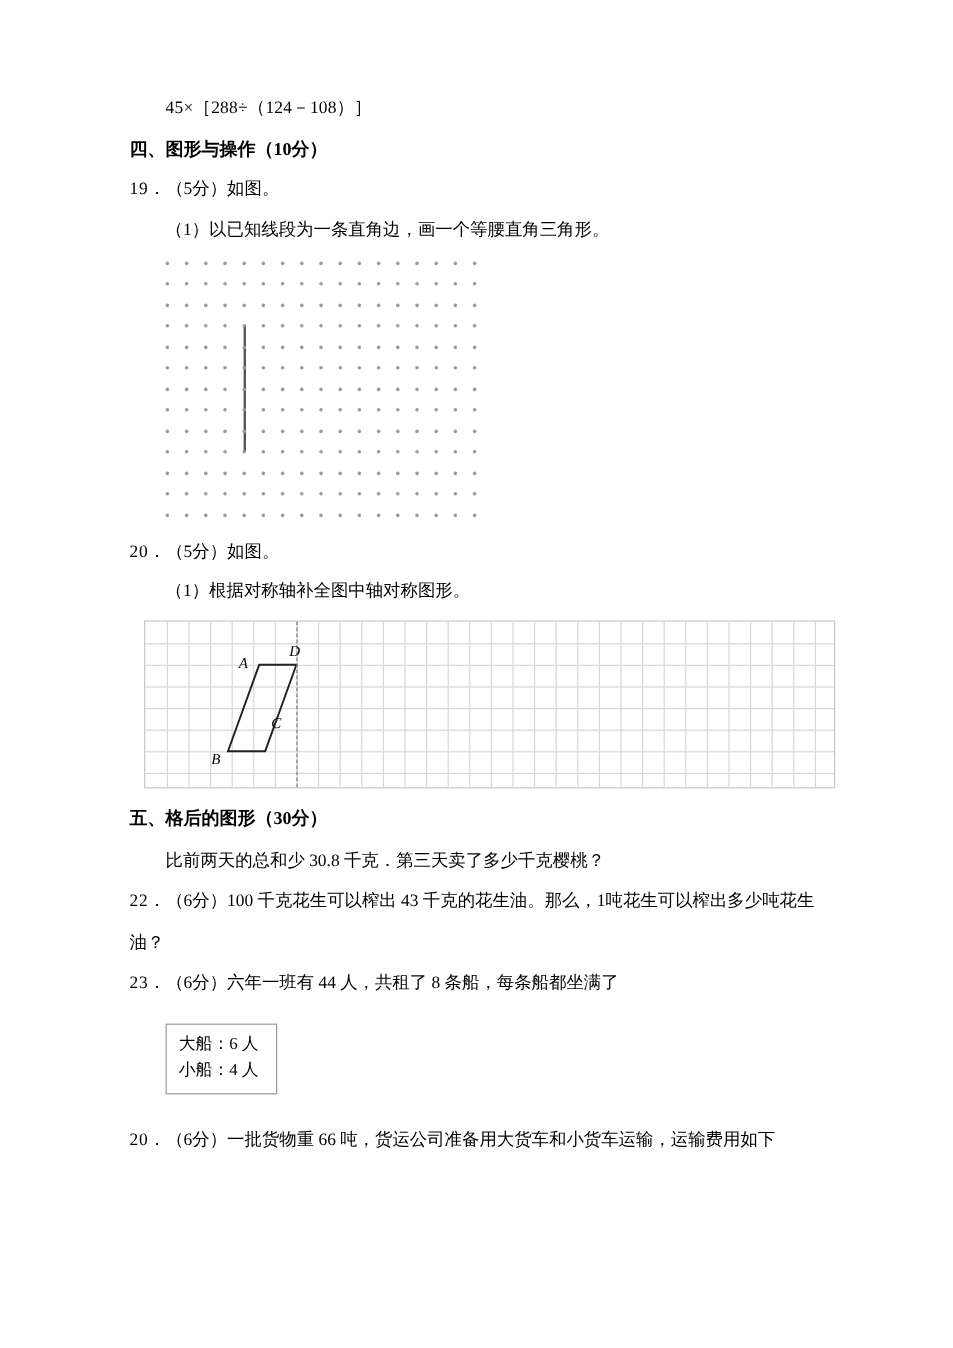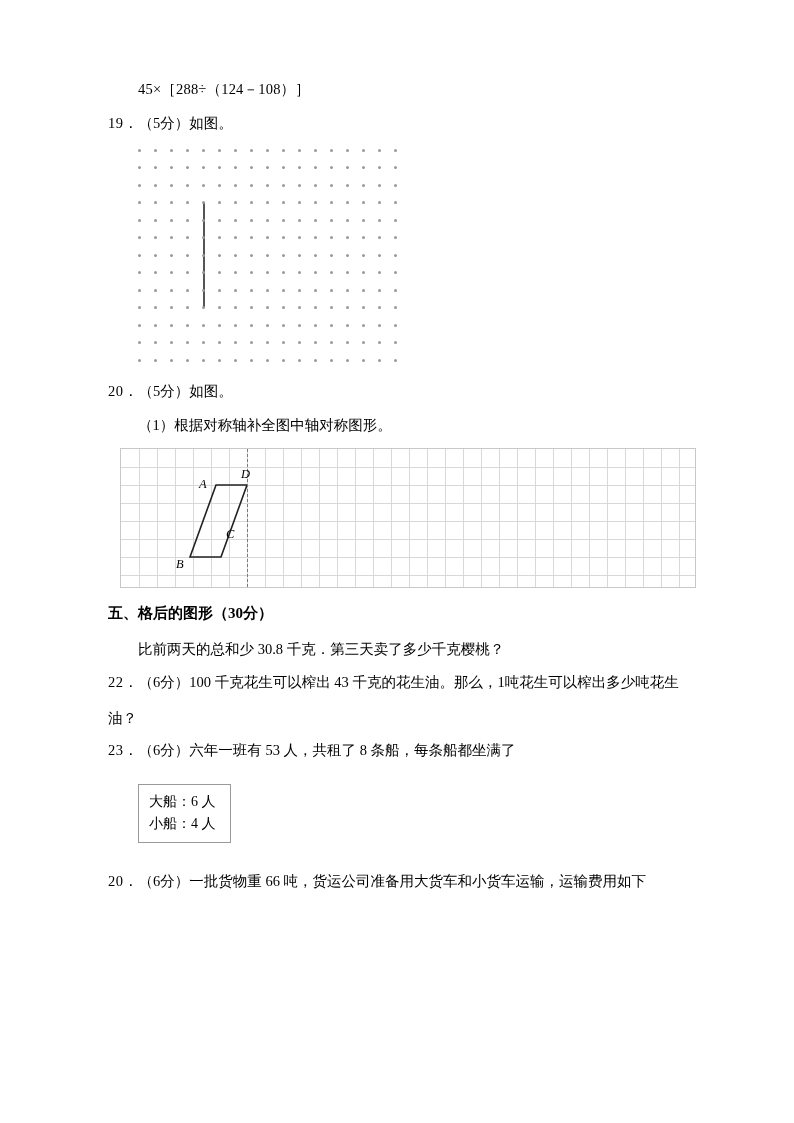--- a/index.html
+++ b/index.html
@@ -136,24 +136,26 @@
   }
 </style>
 </head>
 <body>
 
 <div class="page">
   <div class="content">
 
     <div class="line-expr">45×［288÷（124－108）］</div>
 
+    <div class="section-head">四、图形与操作（10分）</div>
 
     <div class="q-line">
       <span class="q-num">19．</span><span>（5分）</span><span>如图。</span>
     </div>
+    <div class="q-sub">（1）以已知线段为一条直角边，画一个等腰直角三角形。</div>
 
     <div class="dotgrid-wrap">
       <div class="dotgrid" id="dotgrid">
         <div class="segment" id="dot-segment" style="left: 65px; top: 53.5px; height: 105px;"></div>
       <div class="dot" style="left: 0px; top: 0px;"></div>
           <div class="dot" style="left: 16px; top: 0px;"></div>
           <div class="dot" style="left: 32px; top: 0px;"></div>
           <div class="dot" style="left: 48px; top: 0px;"></div>
           <div class="dot" style="left: 64px; top: 0px;"></div>
           <div class="dot" style="left: 80px; top: 0px;"></div>
@@ -434,21 +436,21 @@
     <div class="section-head">五、格后的图形（30分）</div>
 
     <div class="q-body">比前两天的总和少 30.8 千克．第三天卖了多少千克樱桃？</div>
 
     <div class="q-line">
       <span class="q-num">22．</span><span>（6分）</span><span>100 千克花生可以榨出 43 千克的花生油。那么，1吨花生可以榨出多少吨花生</span>
     </div>
     <div class="q-body" style="margin-left:0;">油？</div>
 
     <div class="q-line">
-      <span class="q-num">23．</span><span>（6分）</span><span>六年一班有 53 人，共租了 8 条船，每条船都坐满了</span>
+      <span class="q-num">23．</span><span>（6分）</span><span>六年一班有 44 人，共租了 8 条船，每条船都坐满了</span>
     </div>
     <div class="boat-box">
       <div>大船：6 人</div>
       <div>小船：4 人</div>
     </div>
 
     <div class="q-line" style="margin-top:14px;">
       <span class="q-num">20．</span><span>（6分）</span><span>一批货物重 66 吨，货运公司准备用大货车和小货车运输，运输费用如下</span>
     </div>
 

